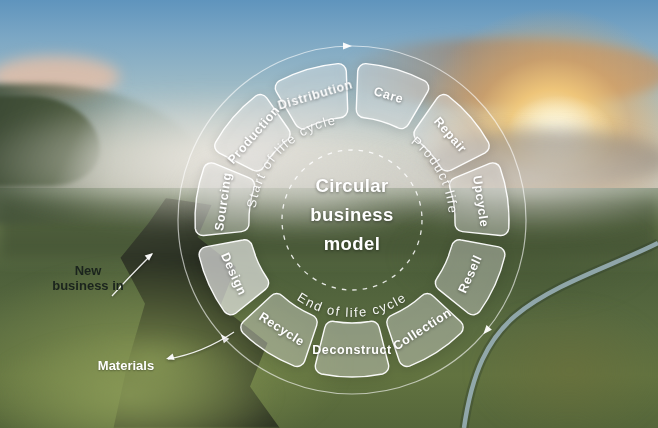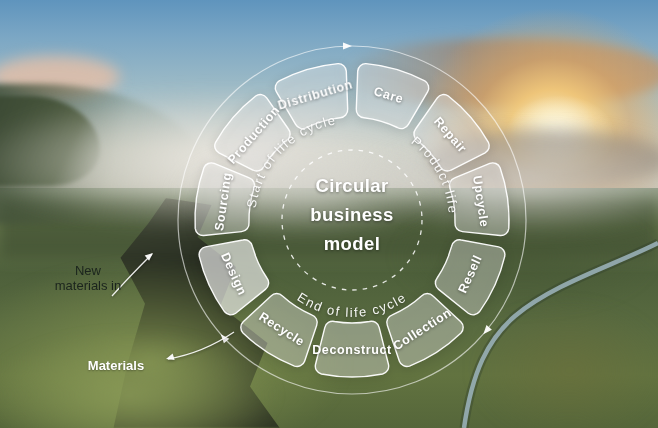--- a/index.html
+++ b/index.html
@@ -62,22 +62,22 @@
   .phase-label { font-size:13px; fill:rgba(255,255,255,.95); letter-spacing:1.6px; }
   .center-title { font-size:18.5px; font-weight:bold; fill:#fff; letter-spacing:.4px; }
   .flow-arrow { fill:rgba(255,255,255,.95); }
   .note-curve { fill:none; stroke:rgba(255,255,255,.9); stroke-width:1.3; }
   .note-arrow { fill:rgba(255,255,255,.95); }
   .shadowed { filter:drop-shadow(0 1px 1.5px rgba(0,0,0,.4)); }
   .seg-shadow { filter:drop-shadow(0 2px 5px rgba(0,0,0,.22)); }
 
   .note { position:absolute; text-align:center; line-height:15px; font-size:13px; }
   .note span { display:block; }
-  .note-dark { left:36px; top:263px; width:104px; color:#1b241d; font-weight:normal; }
-  .note-light { left:54px; top:358px; width:124px; color:#ffffff; font-weight:bold;
+  .note-dark { left:36px; top:263px; width:104px; color:#1b241d; font-weight:bold; }
+  .note-light { left:64px; top:358px; width:124px; color:#ffffff; font-weight:bold;
     text-shadow:0 1px 2px rgba(0,0,0,.35); }
 </style>
 </head>
 <body>
 
 <div class="stage">
 
   <div class="bg">
     <div class="sky"></div>
     <div class="warm-cloud1"></div>
@@ -147,18 +147,18 @@
     <g class="shadowed">
       <path class="note-curve" d="M 112 296 Q 130 276 152 254"></path>
       <polygon class="note-arrow" points="0,0 -8,3.4 -8,-3.4" transform="translate(153,253) rotate(-40)"></polygon>
       <path class="note-curve" d="M 234 332 Q 203 353 168 359"></path>
       <polygon class="note-arrow" points="0,0 -8,3.4 -8,-3.4" transform="translate(166,359) rotate(163)"></polygon>
     </g>
   </svg>
 
   <div class="note note-dark">
     <span>New</span>
-    <span>materials in</span>
+    <span>business in</span>
   </div>
   <div class="note note-light">
     <span>Materials</span>
   </div>
 </div>
 
 </body></html>

